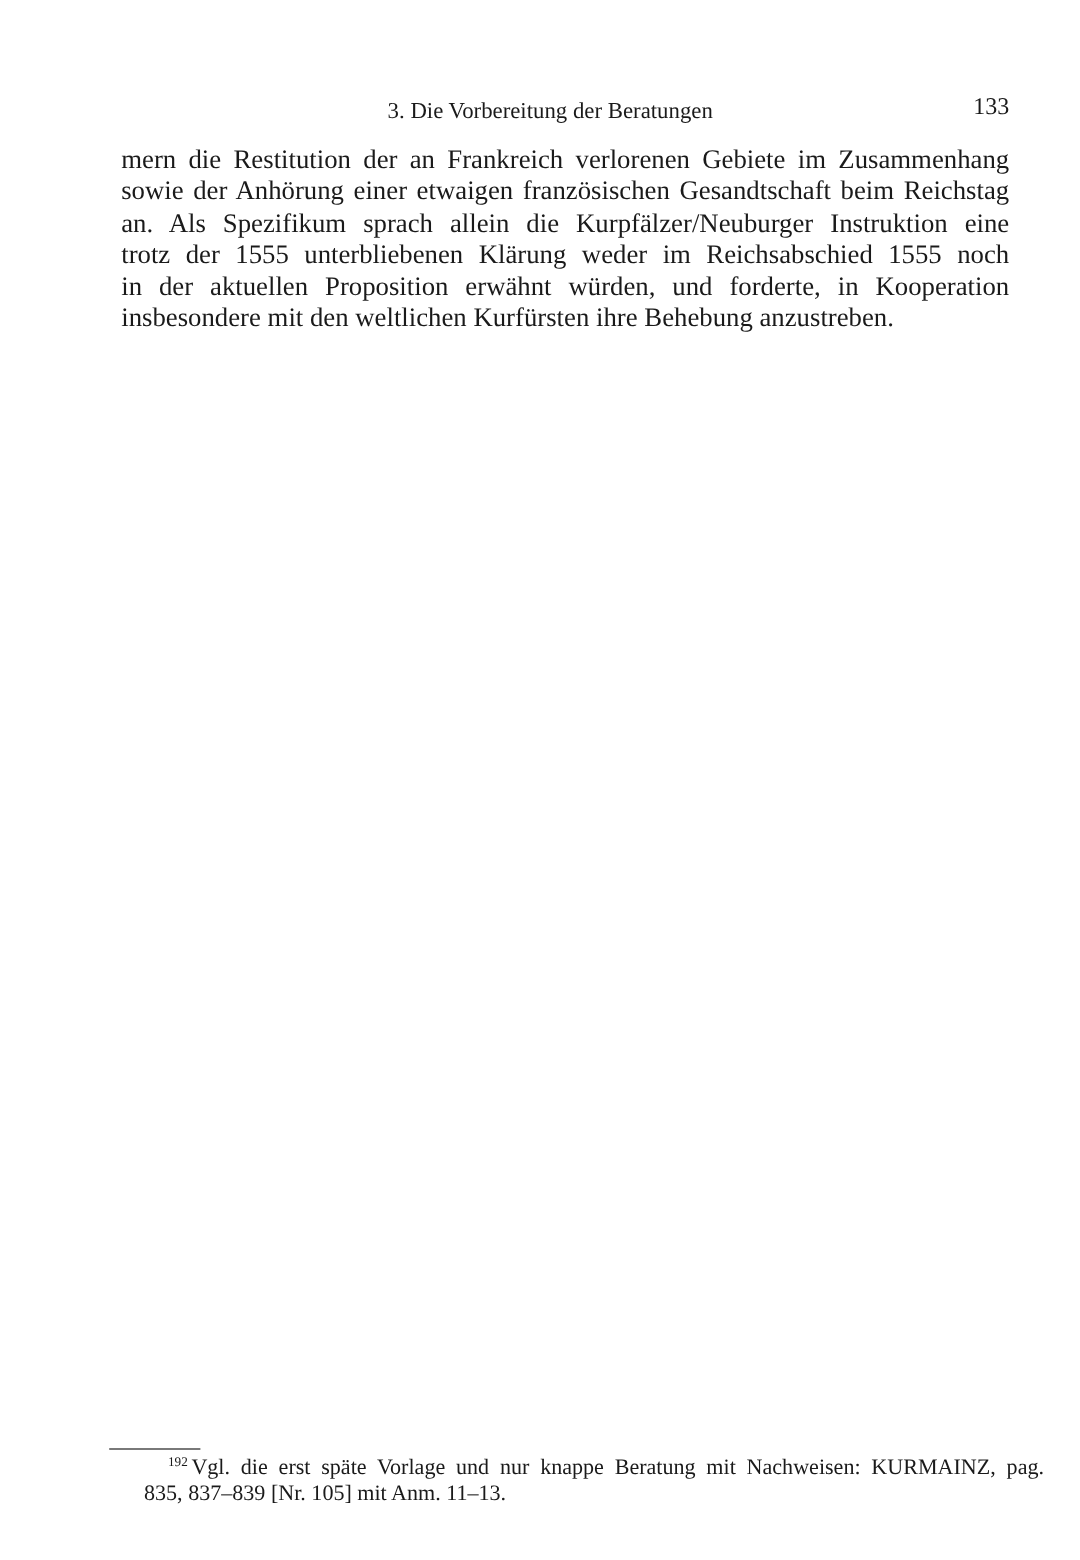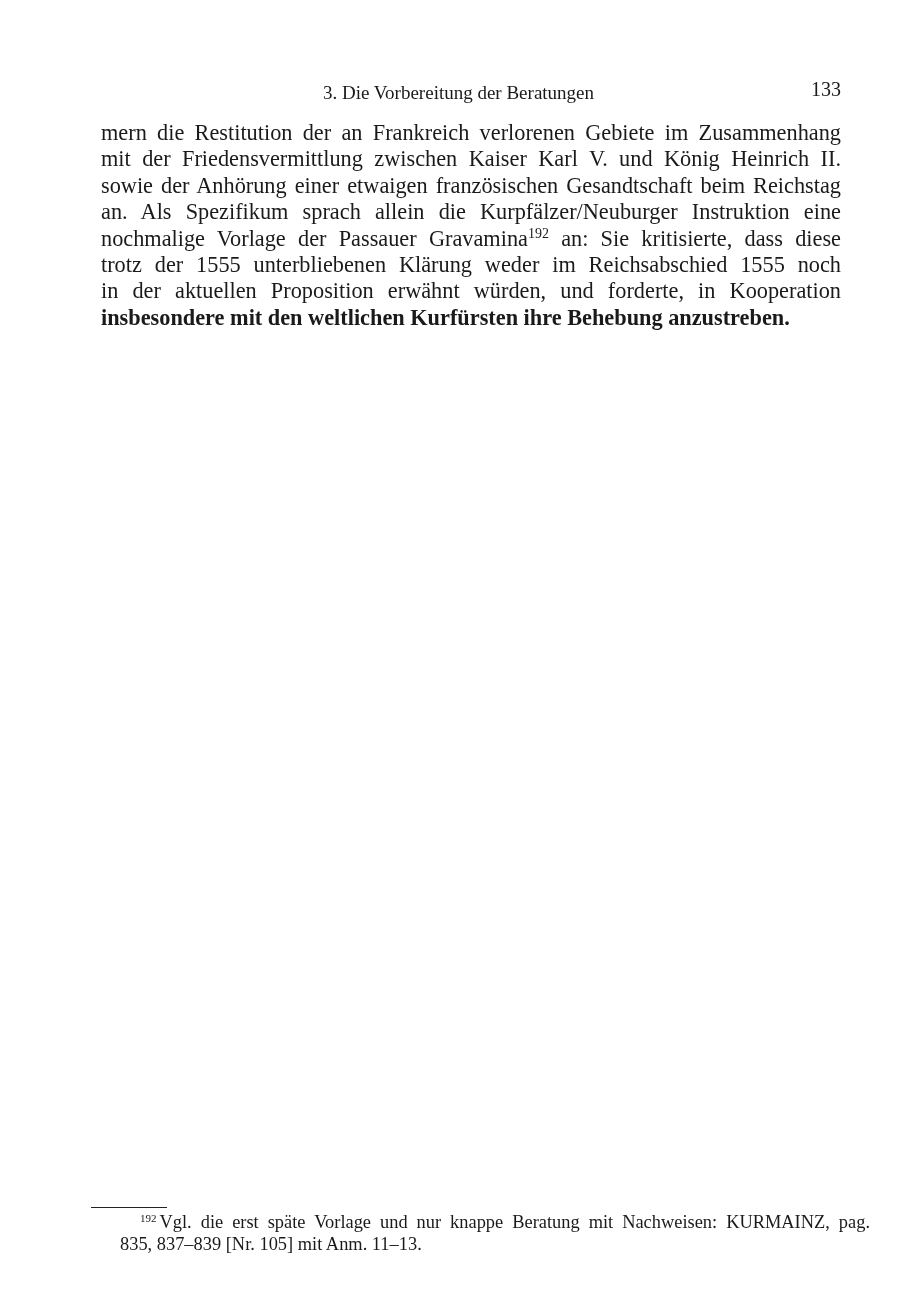--- a/index.html
+++ b/index.html
@@ -51,21 +51,20 @@
     .line {
       display: block;
       text-align: justify;
       text-align-last: justify;
       white-space: nowrap;
       height: 26.4px;
       margin-left: 10px;
     }
     .line.last {
       text-align-last: left;
-      font-weight: bold;
     }
     .line span { white-space: normal; }
     sup.fnref {
       font-size: 14px;
       vertical-align: 0;
       position: relative;
       top: -8px;
     }
     .footnote-rule {
       position: absolute;
@@ -104,24 +103,22 @@
 
 <div class="page">
 
   <div class="running-head">
     <span class="running-title">3. Die Vorbereitung der Beratungen</span>
     <span class="page-number">133</span>
   </div>
 
   <div class="body-text">
     <span class="line">mern die Restitution der an Frankreich verlorenen Gebiete im Zusammenhang</span>
-    <span class="line">mit der Friedensvermittlung zwischen Kaiser Karl V. und König Heinrich II.</span>
     <span class="line">sowie der Anhörung einer etwaigen französischen Gesandtschaft beim Reichstag</span>
     <span class="line">an. Als Spezifikum sprach allein die Kurpfälzer/Neuburger Instruktion eine</span>
-    <span class="line"><span>nochmalige Vorlage der Passauer Gravamina</span><sup class="fnref">192</sup><span> an: Sie kritisierte, dass diese</span></span>
     <span class="line">trotz der 1555 unterbliebenen Klärung weder im Reichsabschied 1555 noch</span>
     <span class="line">in der aktuellen Proposition erwähnt würden, und forderte, in Kooperation</span>
     <span class="line last">insbesondere mit den weltlichen Kurfürsten ihre Behebung anzustreben.</span>
   </div>
 
   <div class="footnote-rule"></div>
 
   <div class="footnotes">
     <span class="fn-line"><span class="fn-marker">192</span><span>Vgl. die erst späte Vorlage und nur knappe Beratung mit Nachweisen: KURMAINZ, pag.</span></span>
     <span class="fn-line last">835, 837–839 [Nr. 105] mit Anm. 11–13.</span>

